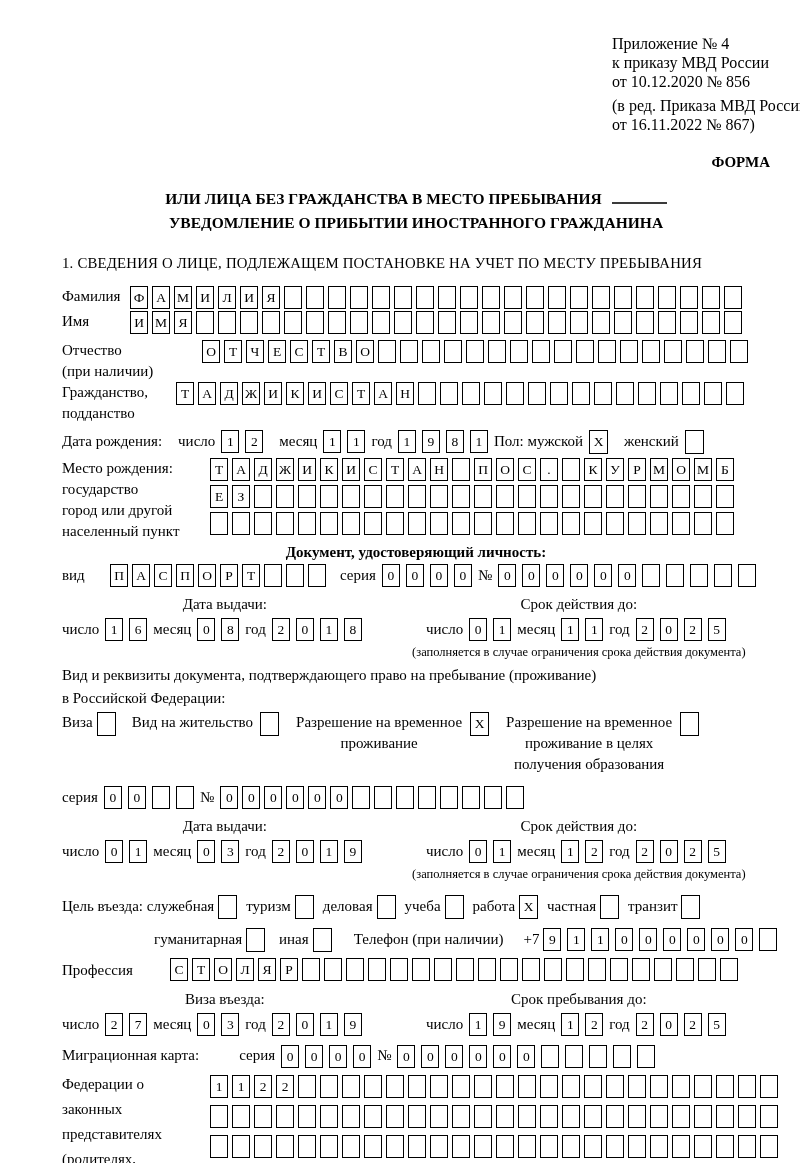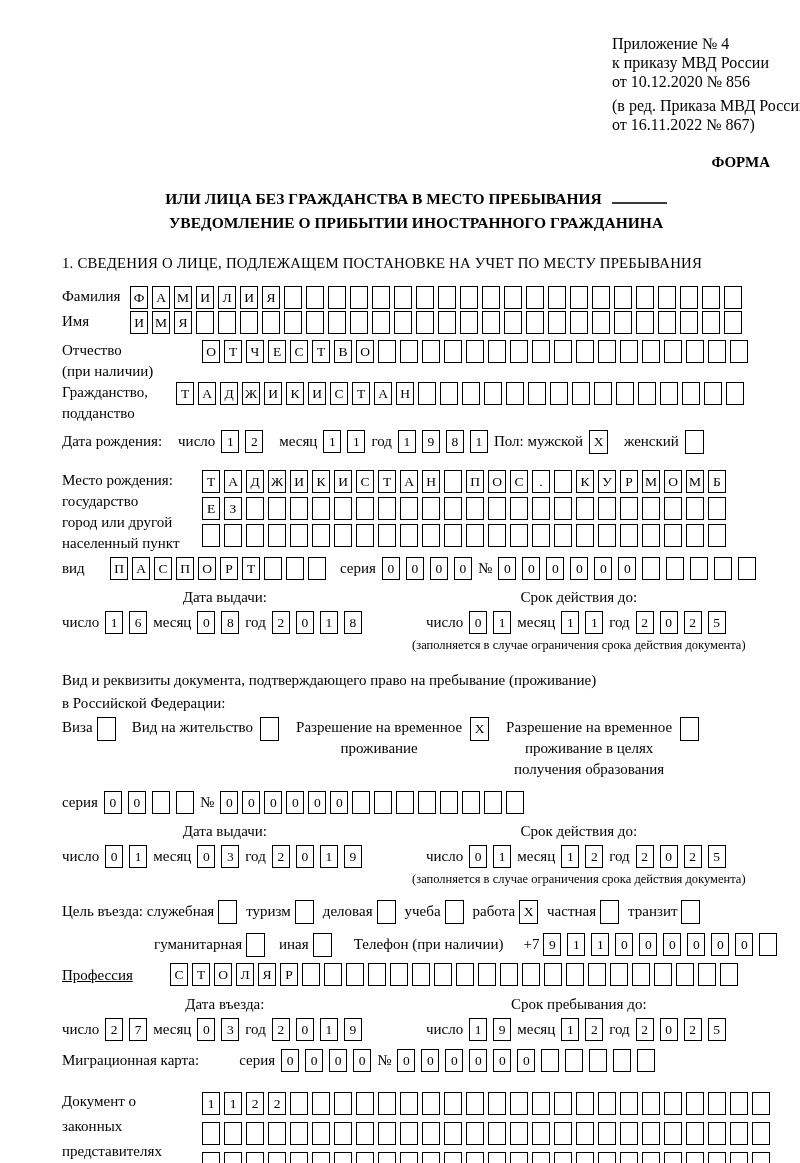--- a/index.html
+++ b/index.html
@@ -25,21 +25,21 @@
   .row { display:flex; align-items:flex-start; }
   .lbl { line-height:21px; flex:none; }
   .boxes { display:flex; flex:none; }
   .cell {
     width:18px; height:23px; flex:none;
     border:1.5px solid #000; margin-right:4px;
     display:flex; align-items:center; justify-content:center;
     font-size:13.5px;
   }
   .gap6 .cell { margin-right:6px; }
-  .mt2{margin-top:2px;} .mt4{margin-top:16px;} .mt5{margin-top:5px;} .mt6{margin-top:6px;} .mt10{margin-top:10px;} .mt14{margin-top:14px;}
+  .mt2{margin-top:2px;} .mt4{margin-top:4px;gap:8px;} .mt5{margin-top:5px;} .mt6{margin-top:6px;} .mt10{margin-top:10px;} .mt14{margin-top:14px;}
 
   .w68{width:68px;} .w114{width:114px;} .w140{width:140px;} .w108{width:108px;} .w42{width:42px;}
 
   .stack .boxrow { margin-bottom:4px; }
 
   
   .t { line-height:25px; margin-right:6px; flex:none; }
   .t-l { margin-left:10px; }
 
   
@@ -331,20 +331,21 @@
           <div class="cell"></div>
           <div class="cell"></div>
           <div class="cell"></div>
           <div class="cell"></div>
           <div class="cell"></div>
           <div class="cell"></div>
         </div>
     </div>
   </div>
 
+  <div style="text-align:center; font-weight:bold; margin-top:2px;">Документ, удостоверяющий личность:</div>
 
   <div class="row mt2" style="align-items:center;">
     <div class="t w42">вид</div>
     <div class="boxes">
         <div class="cell">П</div>
         <div class="cell">А</div>
         <div class="cell">С</div>
         <div class="cell">П</div>
         <div class="cell">О</div>
         <div class="cell">Р</div>
@@ -573,21 +574,21 @@
         <div class="cell">0</div>
         <div class="cell">0</div>
         <div class="cell">0</div>
         <div class="cell">0</div>
         <div class="cell">0</div>
         <div class="cell"></div>
       </div>
   </div>
 
   <div class="row mt6">
-    <div class="lbl w108" style="line-height:25px;text-decoration:underline;">Профессия</div>
+    <div class="lbl w108" style="line-height:25px;">Профессия</div>
     <div class="boxes">
         <div class="cell">С</div>
         <div class="cell">Т</div>
         <div class="cell">О</div>
         <div class="cell">Л</div>
         <div class="cell">Я</div>
         <div class="cell">Р</div>
         <div class="cell"></div>
         <div class="cell"></div>
         <div class="cell"></div>
@@ -606,21 +607,21 @@
         <div class="cell"></div>
         <div class="cell"></div>
         <div class="cell"></div>
         <div class="cell"></div>
         <div class="cell"></div>
       </div>
   </div>
 
   <div class="twocol">
     <div class="col-l">
-      <div class="colhead">Дата въезда:</div>
+      <div class="colhead">Виза въезда:</div>
       <div class="dateline">
         <div class="t">число</div>
         <div class="boxes gap6">
             <div class="cell">2</div>
             <div class="cell">7</div>
           </div>
         <div class="t">месяц</div>
         <div class="boxes gap6">
             <div class="cell">0</div>
             <div class="cell">3</div>
@@ -651,21 +652,21 @@
         <div class="boxes gap6">
             <div class="cell">2</div>
             <div class="cell">0</div>
             <div class="cell">2</div>
             <div class="cell">5</div>
           </div>
       </div>
     </div>
   </div>
 
-  <div class="row mt6" style="align-items:center;">
+  <div class="row mt6" style="align-items:flex-end;">
     <div class="t" style="margin-right:40px;">Миграционная карта:</div>
     <div class="t">серия</div>
     <div class="boxes gap6">
         <div class="cell">0</div>
         <div class="cell">0</div>
         <div class="cell">0</div>
         <div class="cell">0</div>
       </div>
     <div class="t">№</div>
     <div class="boxes gap6">
@@ -678,21 +679,21 @@
         <div class="cell"></div>
         <div class="cell"></div>
         <div class="cell"></div>
         <div class="cell"></div>
         <div class="cell"></div>
       </div>
   </div>
 
   <div class="row mt4">
     <div class="lbl w140" style="line-height:25px;">
-      <div>Документ о</div>
+      <div>Федерации о</div>
       <div>законных</div>
       <div>представителях</div>
       <div>(родителях,</div>
 
     </div>
     <div>
       <div class="stack" style="margin-top:3px;">
         <div class="boxes boxrow" style="margin-bottom:7px;">
             <div class="cell">1</div>
             <div class="cell">1</div>

